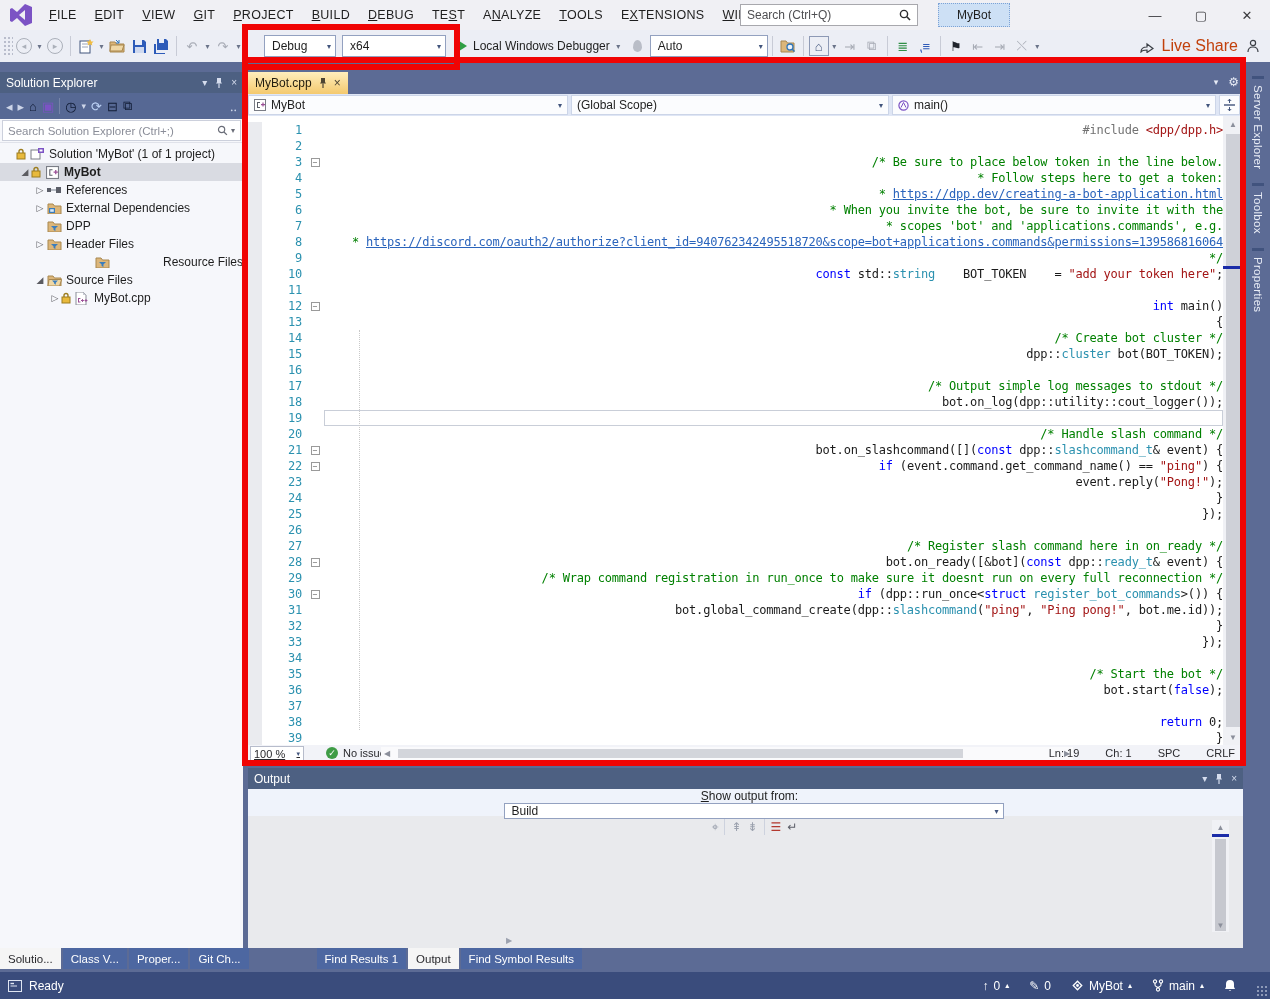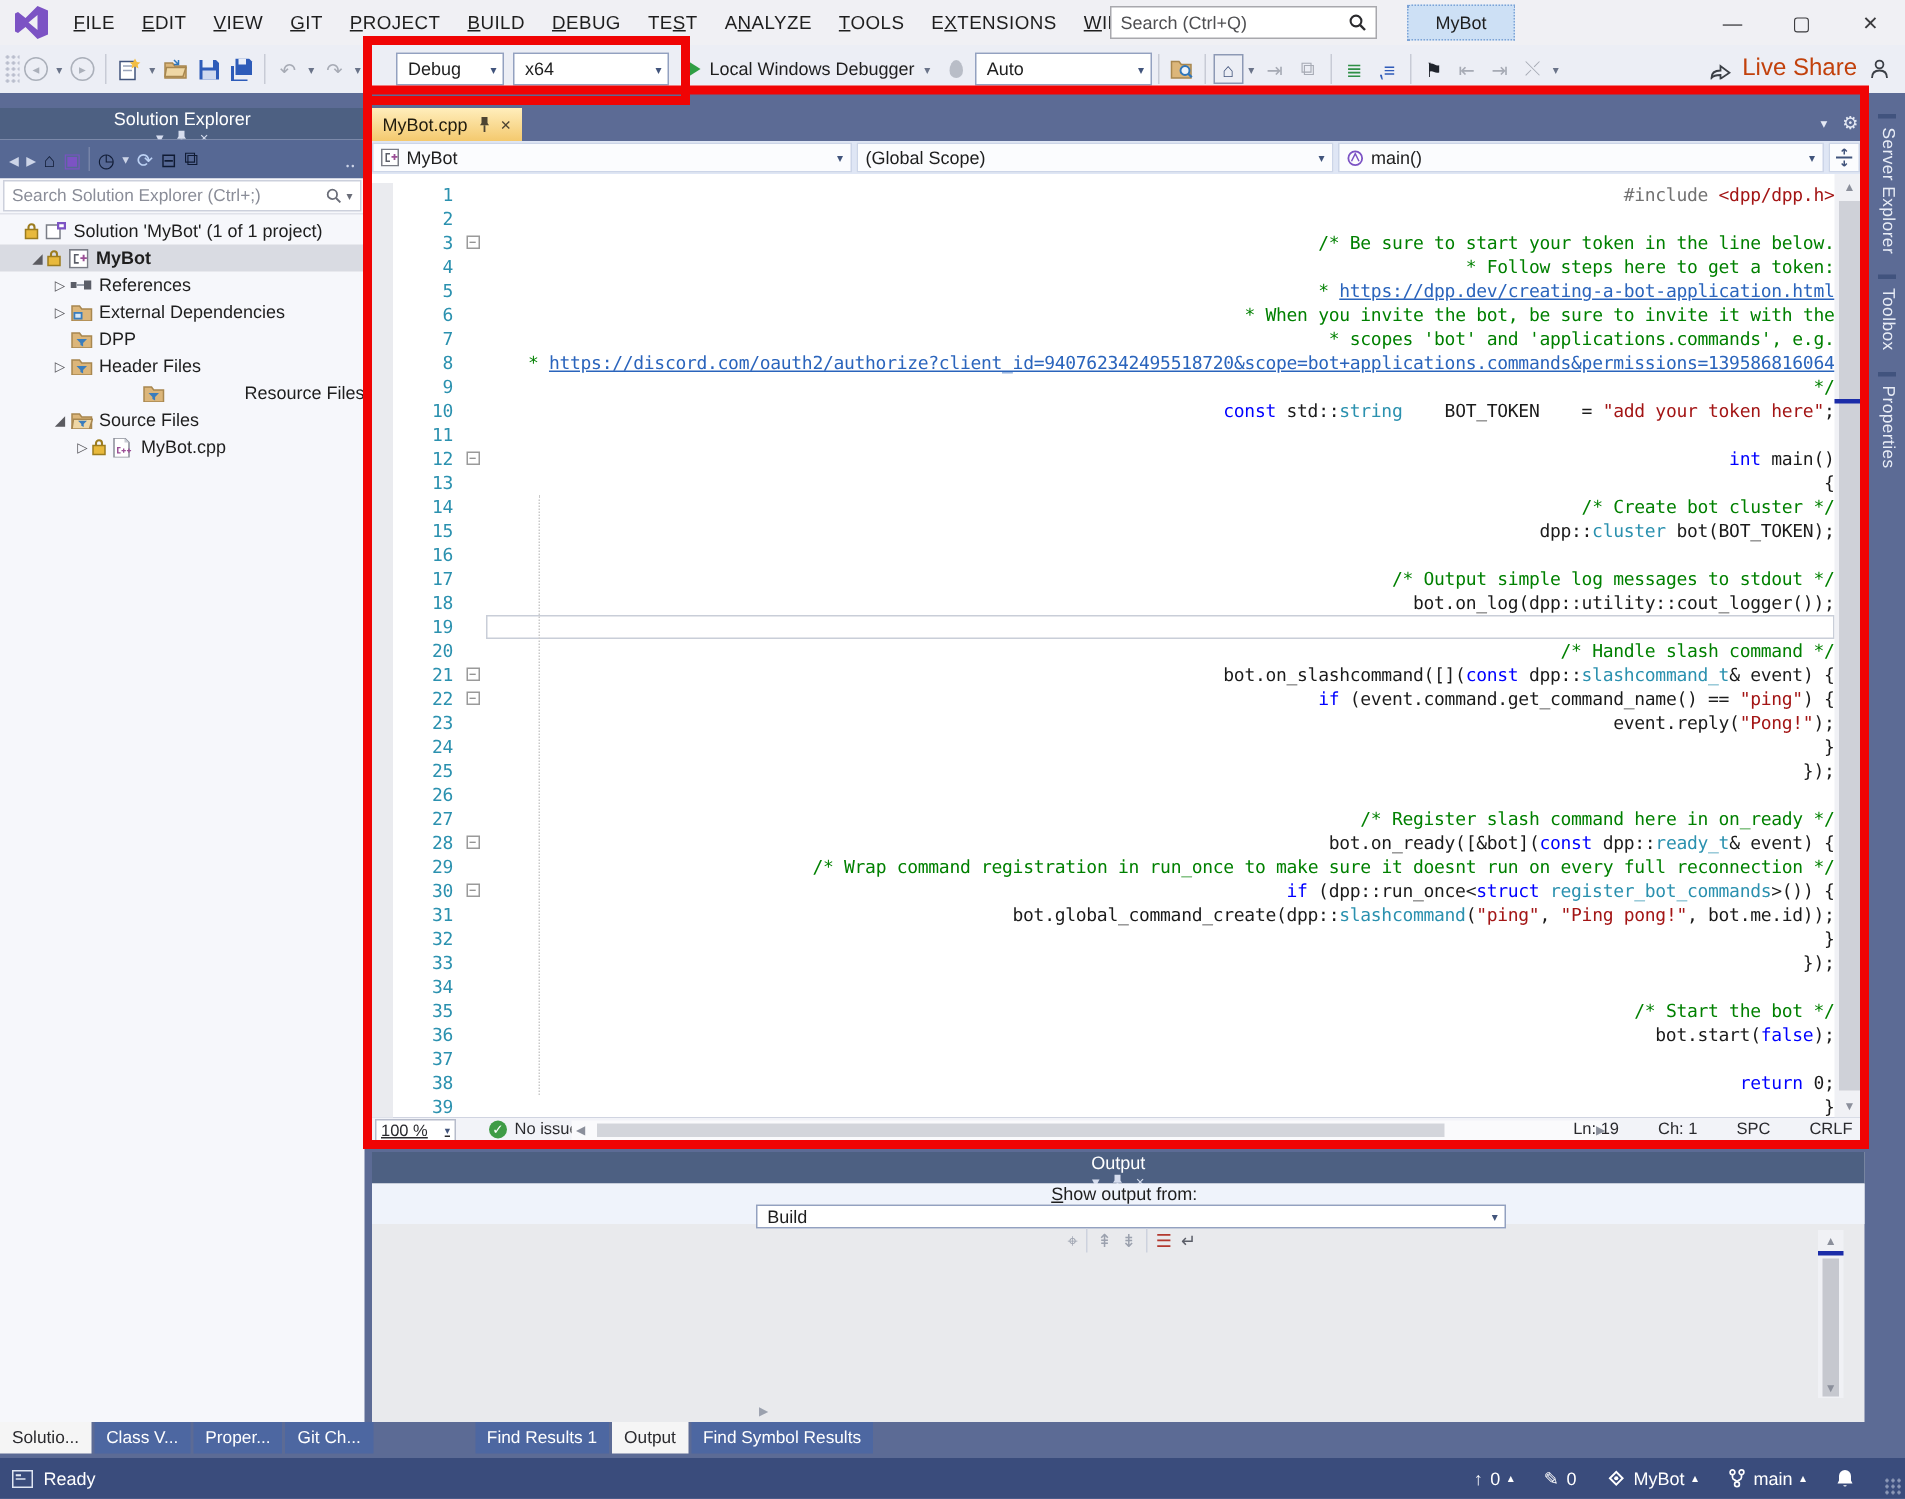--- a/index.html
+++ b/index.html
@@ -29,21 +29,21 @@
   .combo .cv { white-space:nowrap; }
   .combo .car { font-size:8px; color:#41547c; margin-left:6px; }
   .play-tri { width:0; height:0; border-left:11px solid #2f9e44; border-top:7px solid transparent; border-bottom:7px solid transparent; margin:0 6px 0 10px; }
   .run-label { font-size:12px; color:#1e1e1e; margin-right:4px; }
   .flame { width:9px; height:12px; background:#b9bdc7; border-radius:50% 50% 50% 50%/60% 60% 40% 40%; margin:0 8px 0 10px; }
   .tb-right { position:absolute; right:10px; top:0; height:32px; display:flex; align-items:center; gap:8px; }
   .ls-label { font-size:16px; color:#c2410c; }
 
   
   .sol-pane { position:absolute; left:0; top:72px; width:243px; height:876px; background:#f6f7fb; display:flex; flex-direction:column; }
-  .pane-title { height:21px; background:#4d6082; color:#fff; font-size:12px; display:flex; align-items:center; padding:0 6px; justify-content:space-between;flex-direction:column; }
+  .pane-title { height:21px; background:#4d6082; color:#fff; font-size:12px; display:flex; align-items:center; padding:0 6px; justify-content:space-between; }
   .pane-title .ticons { display:flex; gap:8px; align-items:center; color:#d6ddee; font-size:10px; }
   .sol-toolbar { height:26px; background:#566894; display:flex; align-items:center; gap:5px; padding:0 6px; color:#17233f; }
   .sol-tb-icon { font-size:13px; color:#1b2a4a; }
   .sol-tb-icon.lite { color:#cdd5e8; }
   .sol-search { height:24px; background:#f6f7fb; display:flex; align-items:center; border-bottom:1px solid #e0e2ea;}
   .sol-search-inner { flex:1; height:21px; margin:0 2px; background:#fff; border:1px solid #ccd0dc; display:flex; align-items:center; justify-content:space-between; padding:0 5px; }
   .sol-search-inner .ph { font-size:11.5px; color:#8a8d98; }
   .tree { flex:1; overflow:hidden; padding-top:2px; }
   .tree-row { height:18px; display:flex; align-items:center; font-size:12px; color:#1e1e1e; white-space:nowrap; }
   .tree-row.selected { background:#d9dbe2; }
@@ -483,21 +483,21 @@
         <div class="code-line">
           <span class="margin"></span>
           <span class="ln">2</span>
           <span class="fold"></span>
           <span class="ct"></span>
         </div>
         <div class="code-line">
           <span class="margin"></span>
           <span class="ln">3</span>
           <span class="fold has"><span>−</span></span>
-          <span class="ct"><span class="tok-com">/* Be sure to start your token in the line below.</span></span>
+          <span class="ct"><span class="tok-com">/* Be sure to place below token in the line below.</span></span>
         </div>
         <div class="code-line">
           <span class="margin"></span>
           <span class="ln">4</span>
           <span class="fold"></span>
           <span class="ct"><span class="tok-com"> * Follow steps here to get a token:</span></span>
         </div>
         <div class="code-line">
           <span class="margin"></span>
           <span class="ln">5</span>

